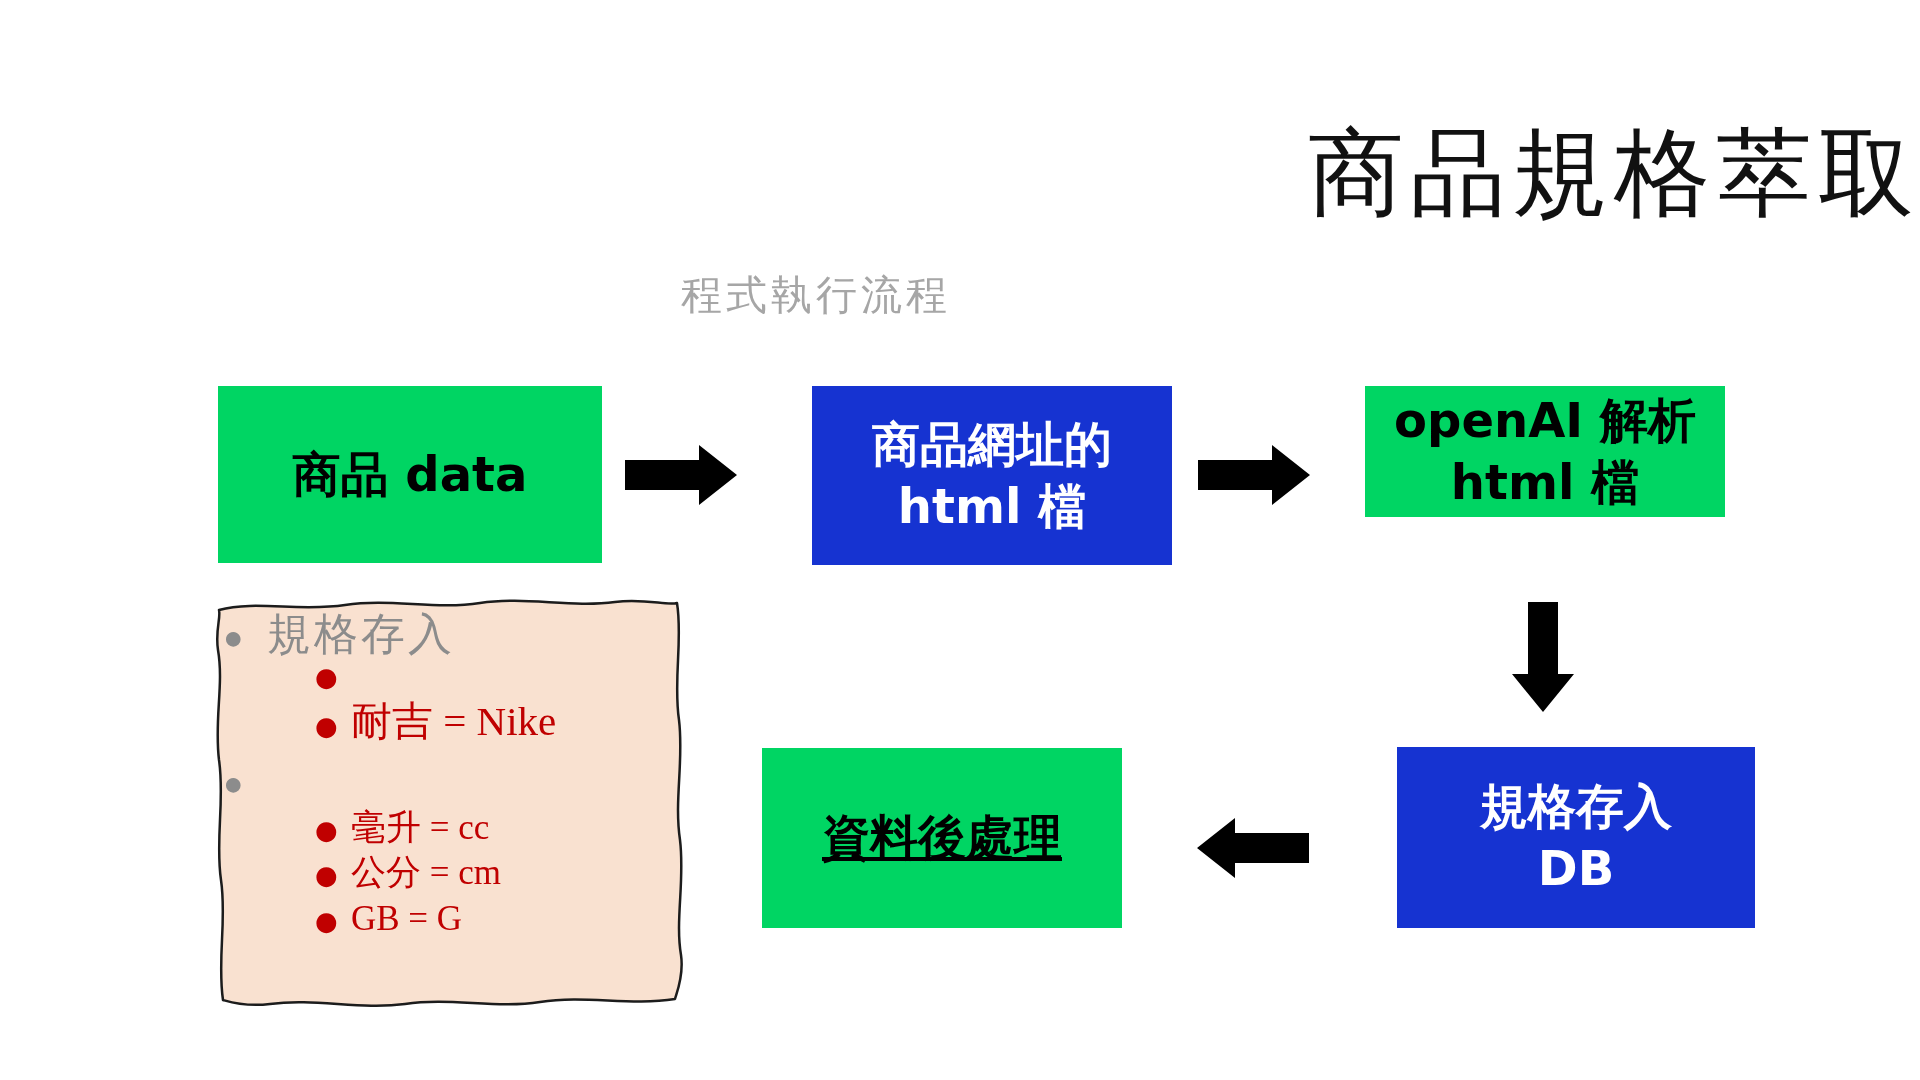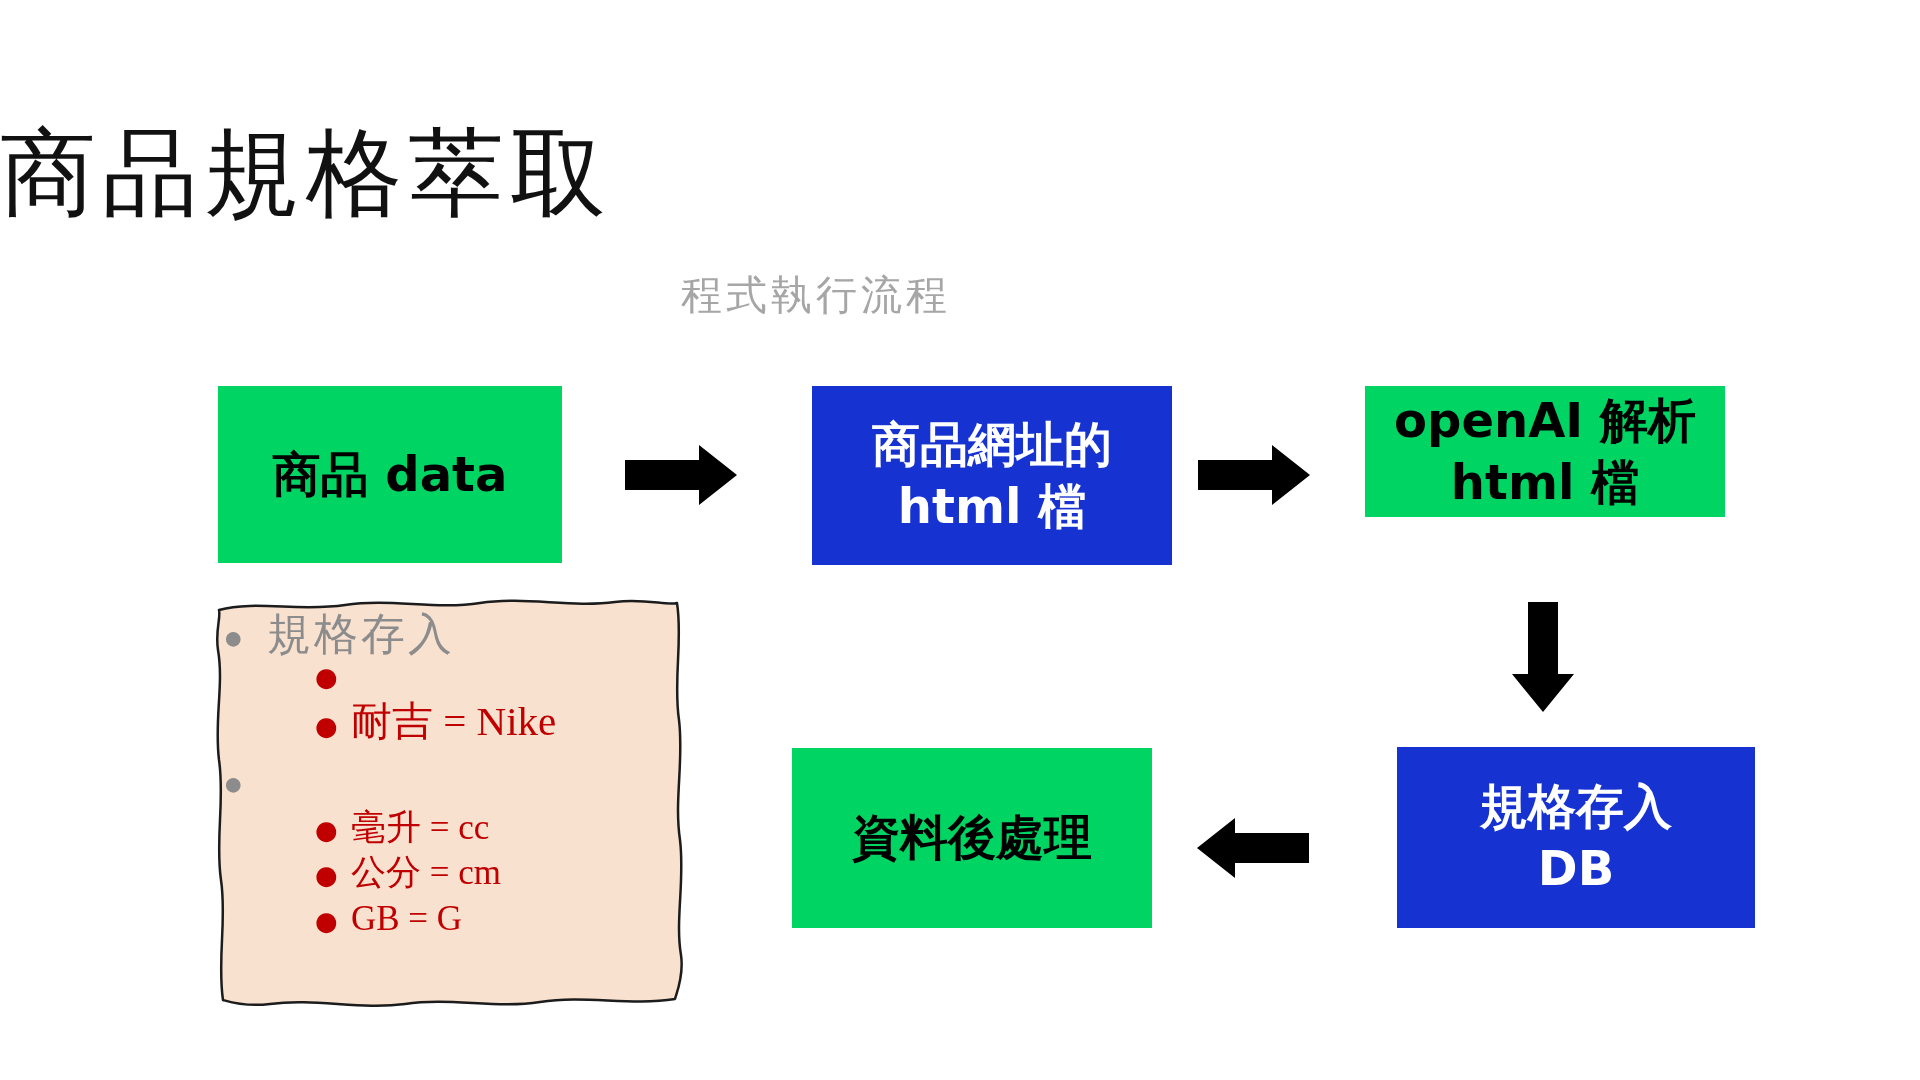--- a/index.html
+++ b/index.html
@@ -16,21 +16,21 @@
   }
   .slide {
     position: absolute;
     inset: 0;
   }
   .title {
     position: absolute;
     left: 0;
     top: 118px;
     width: 1920px;
-    text-align: left;
+    text-align: right;
     font-size: 96px;
     font-weight: 300;
     letter-spacing: 6px;
     color: #111111;
     line-height: 1.15;
   }
   .subtitle {
     position: absolute;
     left: 0;
     top: 268px;
@@ -48,25 +48,25 @@
     justify-content: center;
     text-align: center;
     font-weight: 700;
     font-size: 48px;
     line-height: 1.28;
     white-space: pre-line;
   }
   .box.green { background: #00d563; color: #000000; }
   .box.blue  { background: #1633d1; color: #ffffff; margin-left: 32px; }
 
-  #box-product-data   { left: 218px;  top: 386px; width: 344px; height: 177px; }
+  #box-product-data   { left: 218px;  top: 386px; width: 384px; height: 177px; }
   #box-url-html       { left: 780px;  top: 386px; width: 360px; height: 179px; }
   #box-openai-parse   { left: 1365px; top: 386px; width: 360px; height: 131px; }
   #box-spec-db        { left: 1365px; top: 747px; width: 358px; height: 181px; }
-  #box-post-process   { left: 792px;  top: 748px; width: 360px; height: 180px; }
+  #box-post-process   { left: 762px;  top: 748px; width: 360px; height: 180px; text-decoration: underline; }
 
   .arrow { position: absolute; }
   #arrow-1    { left: 625px;  top: 445px; }
   #arrow-2    { left: 1198px; top: 445px; }
   #arrow-down { left: 1512px; top: 602px; }
   #arrow-left { left: 1197px; top: 818px; }
 
   .note {
     position: absolute;
     left: 205px;

